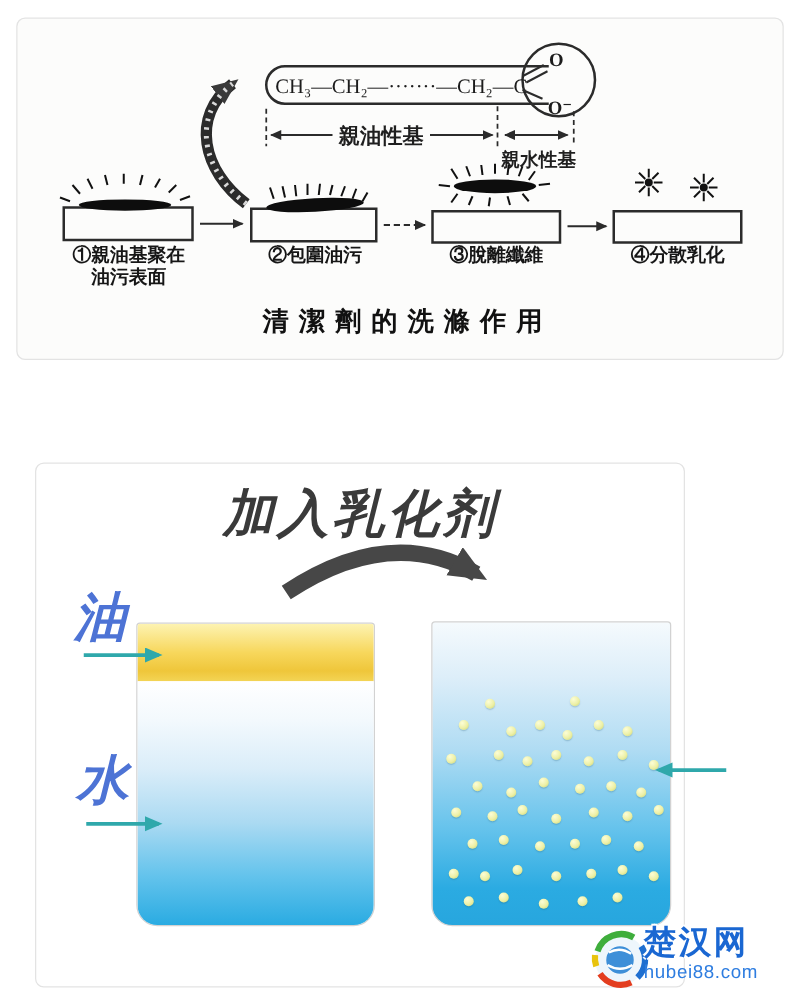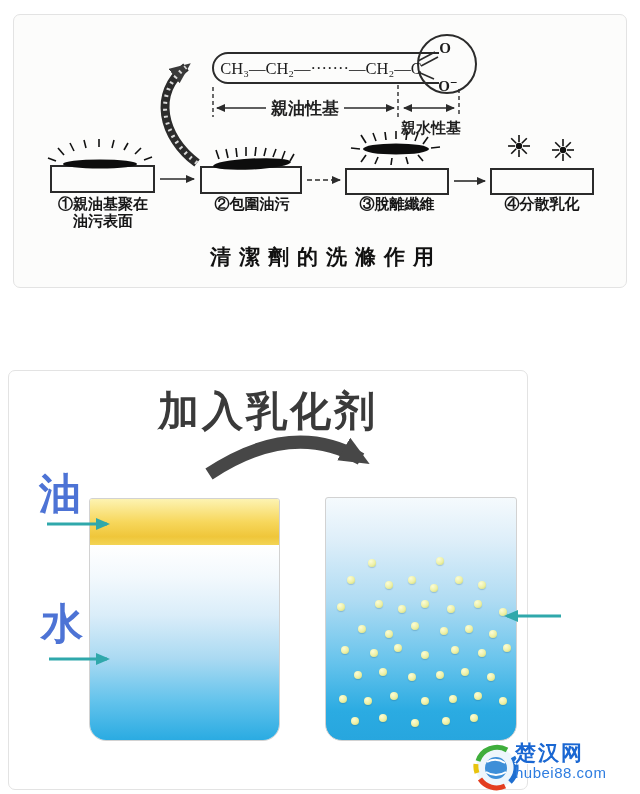--- a/index.html
+++ b/index.html
@@ -1,20 +1,20 @@
 <!DOCTYPE html>
 <html style="--label-blue: #4d73d5; --arrow-teal: #2fa8ab; --oil-deep: #efc63a; --water-deep: #29a9e1; --title-dark: #3a3a3a; --brand-blue: #1a67d2;"><head>
 <meta charset="utf-8">
 <style>
   html,body{margin:0;padding:0;}
   body{width:640px;height:794px;background:#fff;position:relative;overflow:hidden;
        font-family:"Liberation Sans",sans-serif;}
   .panel{position:absolute;background:#fff;border:1px solid #e3e3e3;border-radius:7px;box-sizing:border-box;}
   #top-panel{left:13px;top:14px;width:614px;height:274px;background:#fcfcfb;}
-  #bottom-panel{left:8px;top:370px;width:520px;height:420px;}
+  #bottom-panel{left:28px;top:370px;width:520px;height:420px;font-style:italic;}
 
   
   #top-svg{display:block;width:612px;height:272px;}
   .ink{stroke:#2b2b2b;fill:none;}
   .formula{font-family:"Liberation Serif","DejaVu Serif",serif;font-size:16.5px;fill:#1c1c1c;}
   .chem-o{font-family:"Liberation Serif","DejaVu Serif",serif;font-size:15px;font-weight:700;fill:#1c1c1c;}
   .ruler-label{font-family:"Liberation Serif","DejaVu Serif",serif;font-weight:700;fill:#1f1f1f;}
   .step-label{font-family:"Liberation Serif","DejaVu Serif",serif;font-weight:700;font-size:15px;fill:#161616;}
   .caption-t{font-family:"Liberation Serif","DejaVu Serif",serif;font-weight:700;font-size:21px;fill:#111;letter-spacing:8px;}
 
@@ -33,22 +33,22 @@
   #water-label{left:32px;top:232px;}
   #emulsion-label{left:521px;top:156px;width:46px;font-size:38px;word-break:break-all;line-height:1.05;text-align:center;}
   #droplet-layer{position:absolute;left:0;top:0;right:0;bottom:0;}
   .droplet{position:absolute;width:8px;height:8px;margin:-4px 0 0 -4px;border-radius:50%;
     background:radial-gradient(circle at 35% 30%,#fcfdd6,#edf0a6 55%,#c9d36e 100%);
     box-shadow:0 1px 1px rgba(40,90,120,.25);}
 
   
   #watermark{position:absolute;left:473px;top:742px;display:flex;align-items:flex-start;}
   #wm-text{margin-left:-5px;display:flex;flex-direction:column;}
-  #wm-name{font-size:21px;font-weight:800;letter-spacing:2px;color:var(--brand-blue,#1a67d2);line-height:1.05;
-    text-shadow:1px 1px 0 #fff,-1px -1px 0 #fff,1px -1px 0 #fff,-1px 1px 0 #fff;}
+  #wm-name{font-size:26px;font-weight:800;letter-spacing:2px;color:var(--brand-blue,#1a67d2);line-height:1.05;
+    text-shadow:1px 1px 0 #fff,-1px -1px 0 #fff,1px -1px 0 #fff,-1px 1px 0 #fff;font-family:Liberation Mono, monospace;}
   #wm-url{font-size:15px;color:#2e7de0;line-height:1;margin-top:1px;letter-spacing:.5px;text-align:center;}
 </style>
 </head>
 <body>
 
 <div class="panel" id="top-panel">
   <svg id="top-svg" viewBox="0 0 612 272">
     <defs>
       <pattern id="stip" width="5" height="5" patternUnits="userSpaceOnUse">
         <rect width="5" height="5" fill="#e7e7e7"></rect>

